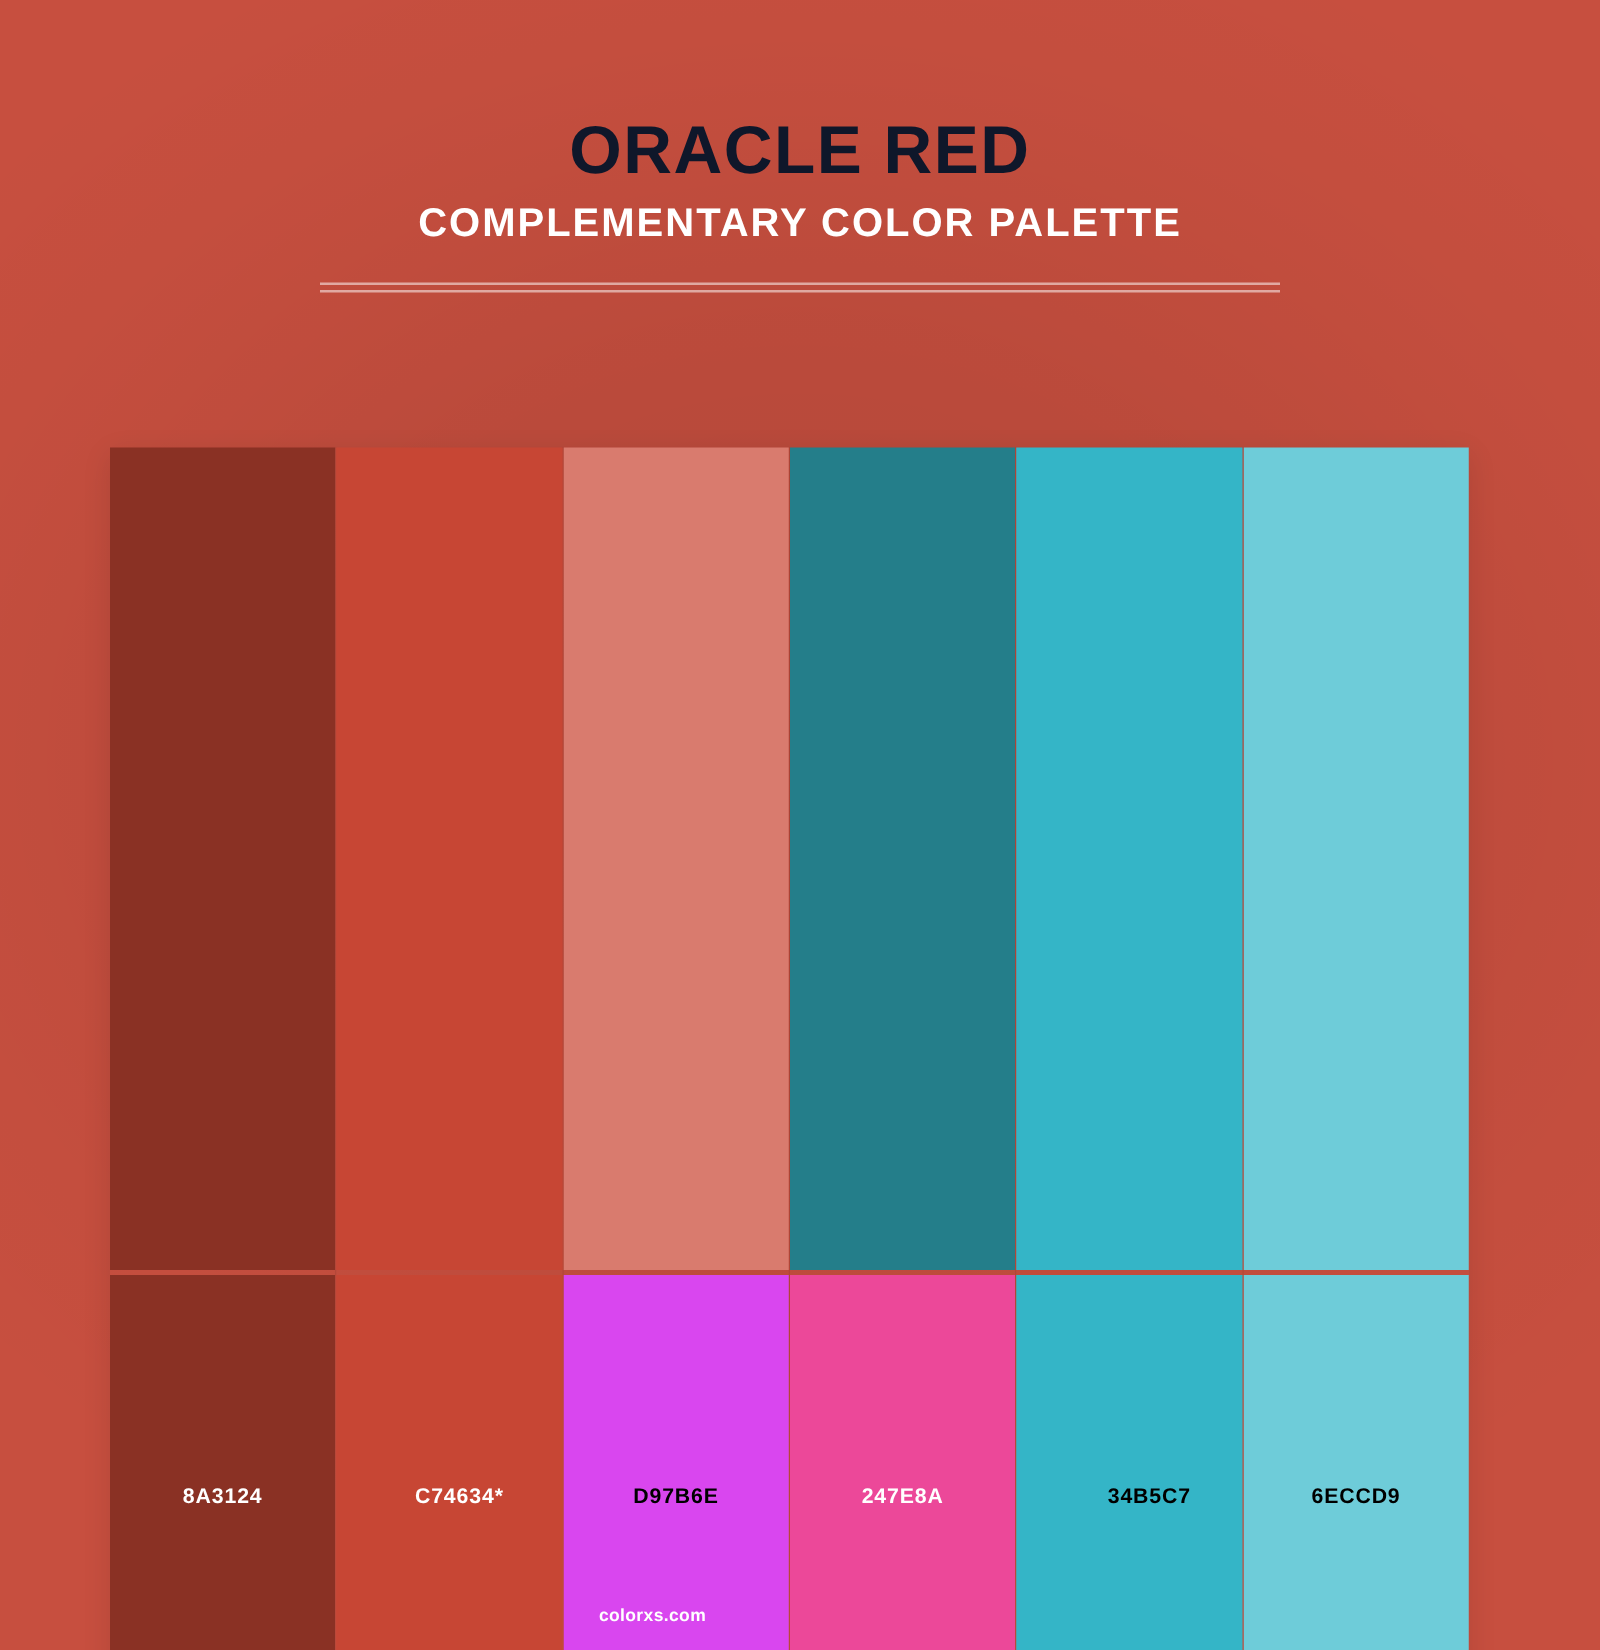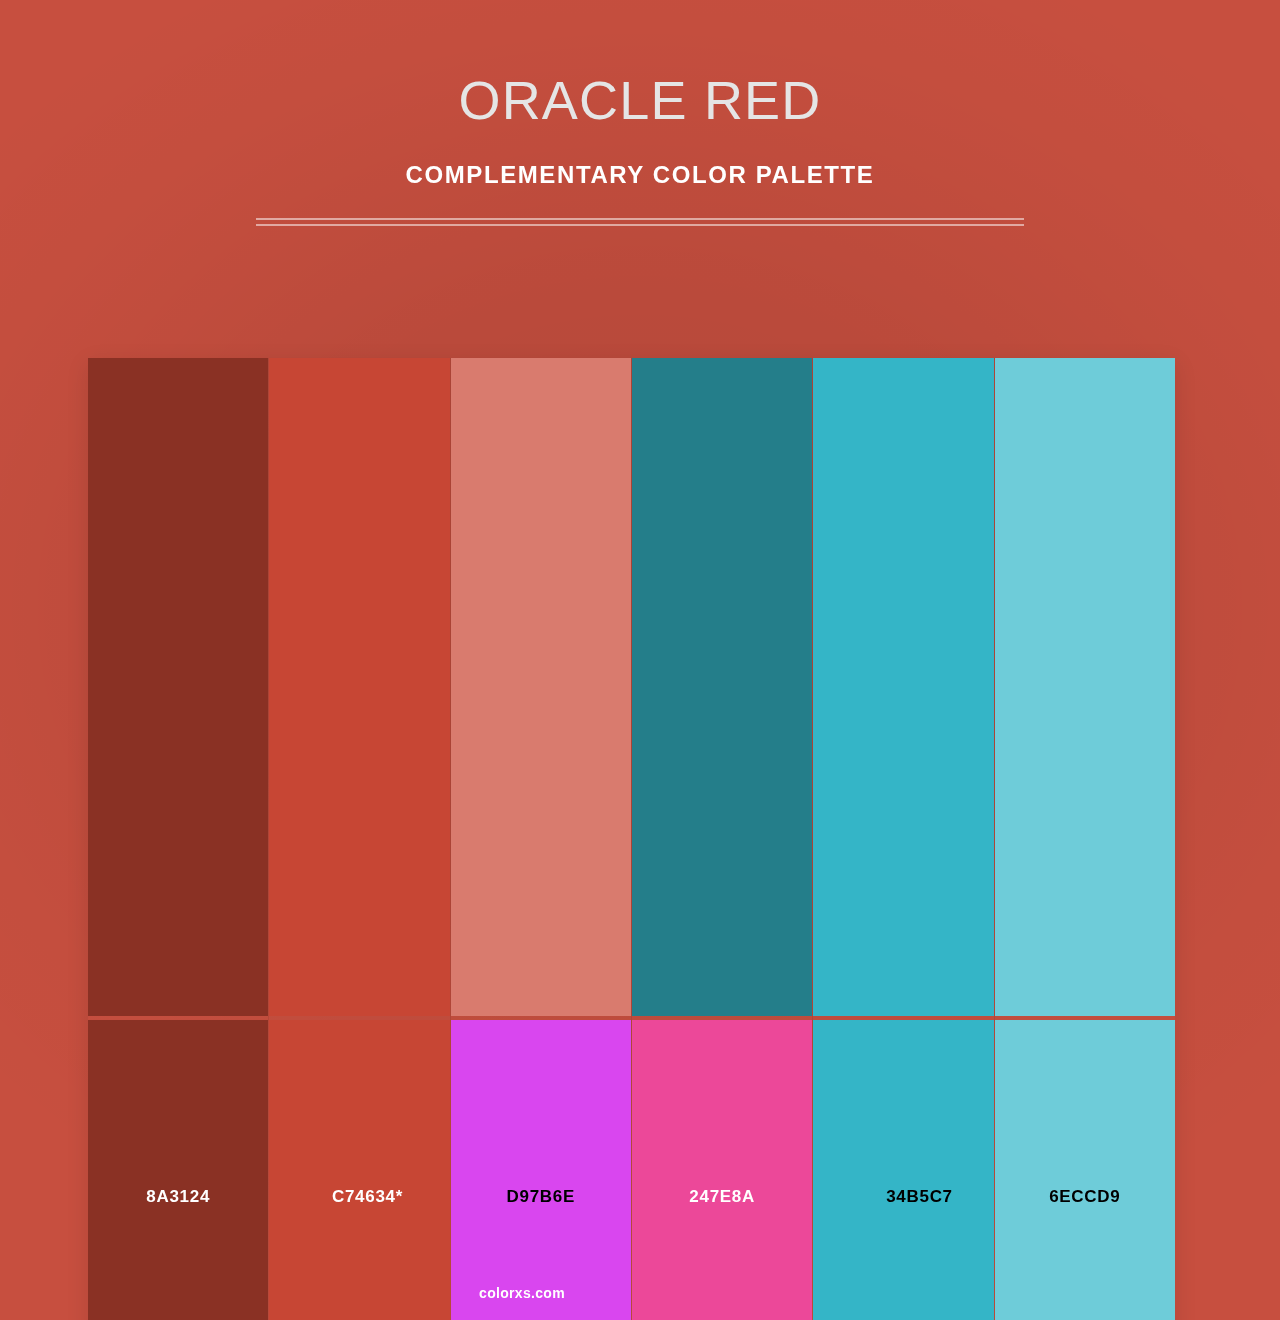--- a/index.html
+++ b/index.html
@@ -34,31 +34,32 @@
     position: absolute;
     top: 0;
     left: 0;
     width: 1280px;
     padding-top: 72px;
     text-align: center;
   }
 
   .palette-title {
     font-size: 54px;
-    font-weight: normal;
-    color: #e5e5e5;
+    font-weight: bold;
+    color: #0f172a;
     letter-spacing: 1.2px;
     line-height: 1.05;
     text-transform: uppercase;
     white-space: nowrap;
+    margin-top: 20px;
   }
 
   .palette-subtitle {
-    margin-top: 33px;
-    font-size: 24px;
+    margin-top: 12px;
+    font-size: 32px;
     font-weight: bold;
     color: #ffffff;
     letter-spacing: 1.6px;
     line-height: 1.1;
     text-transform: uppercase;
     white-space: nowrap;
   }
 
   .divider-wrap {
     width: 768px;

